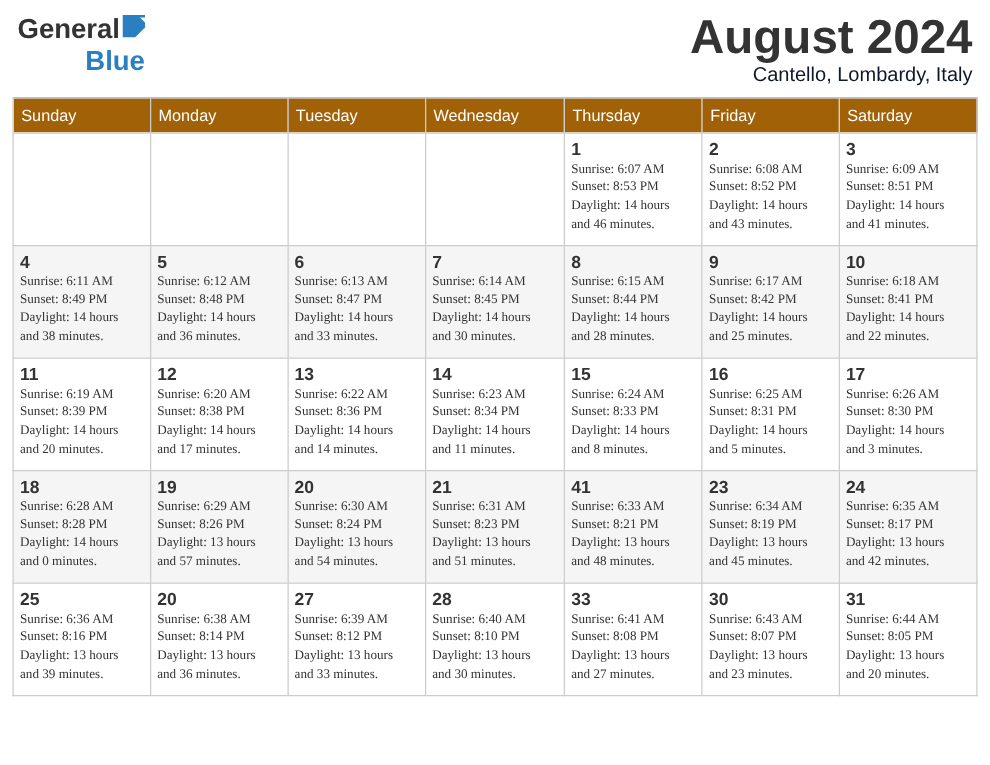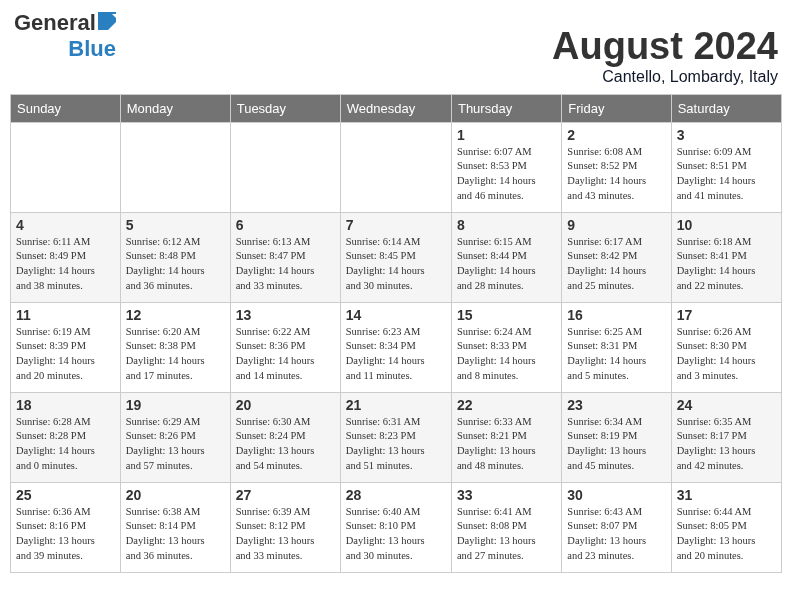--- a/index.html
+++ b/index.html
@@ -21,39 +21,38 @@
       display: flex;
       flex-direction: column;
       align-items: flex-end;
     }
     .logo-line {
       display: flex;
       align-items: center;
     }
     .title-section {
       text-align: right;
-      margin-top: 16px;
     }
     .month-year {
       font-size: 38px;
       font-weight: bold;
       color: #333;
       line-height: 1.1;
     }
     .location {
       font-size: 16px;
       color: #0f172a;
     }
     .calendar {
       width: 100%;
       border-collapse: collapse;
       font-size: 11px;
     }
     .calendar th {
-      background: #737373;
+      background: #a16207;
       color: #fff;
       text-align: left;
       padding: 6px 6px;
       font-size: 13px;
       font-weight: normal;
       border: 1px solid #ccc;
     }
     .calendar td {
       border: 1px solid #ccc;
       vertical-align: top;
@@ -209,21 +208,21 @@
         </td>
         <td>
           <div class="day-num">20</div>
           <div class="day-info">Sunrise: 6:30 AM<br>Sunset: 8:24 PM<br>Daylight: 13 hours<br>and 54 minutes.</div>
         </td>
         <td>
           <div class="day-num">21</div>
           <div class="day-info">Sunrise: 6:31 AM<br>Sunset: 8:23 PM<br>Daylight: 13 hours<br>and 51 minutes.</div>
         </td>
         <td>
-          <div class="day-num">22</div>
+          <div class="day-num">41</div>
           <div class="day-info">Sunrise: 6:33 AM<br>Sunset: 8:21 PM<br>Daylight: 13 hours<br>and 48 minutes.</div>
         </td>
         <td>
           <div class="day-num">23</div>
           <div class="day-info">Sunrise: 6:34 AM<br>Sunset: 8:19 PM<br>Daylight: 13 hours<br>and 45 minutes.</div>
         </td>
         <td>
           <div class="day-num">24</div>
           <div class="day-info">Sunrise: 6:35 AM<br>Sunset: 8:17 PM<br>Daylight: 13 hours<br>and 42 minutes.</div>
         </td>

